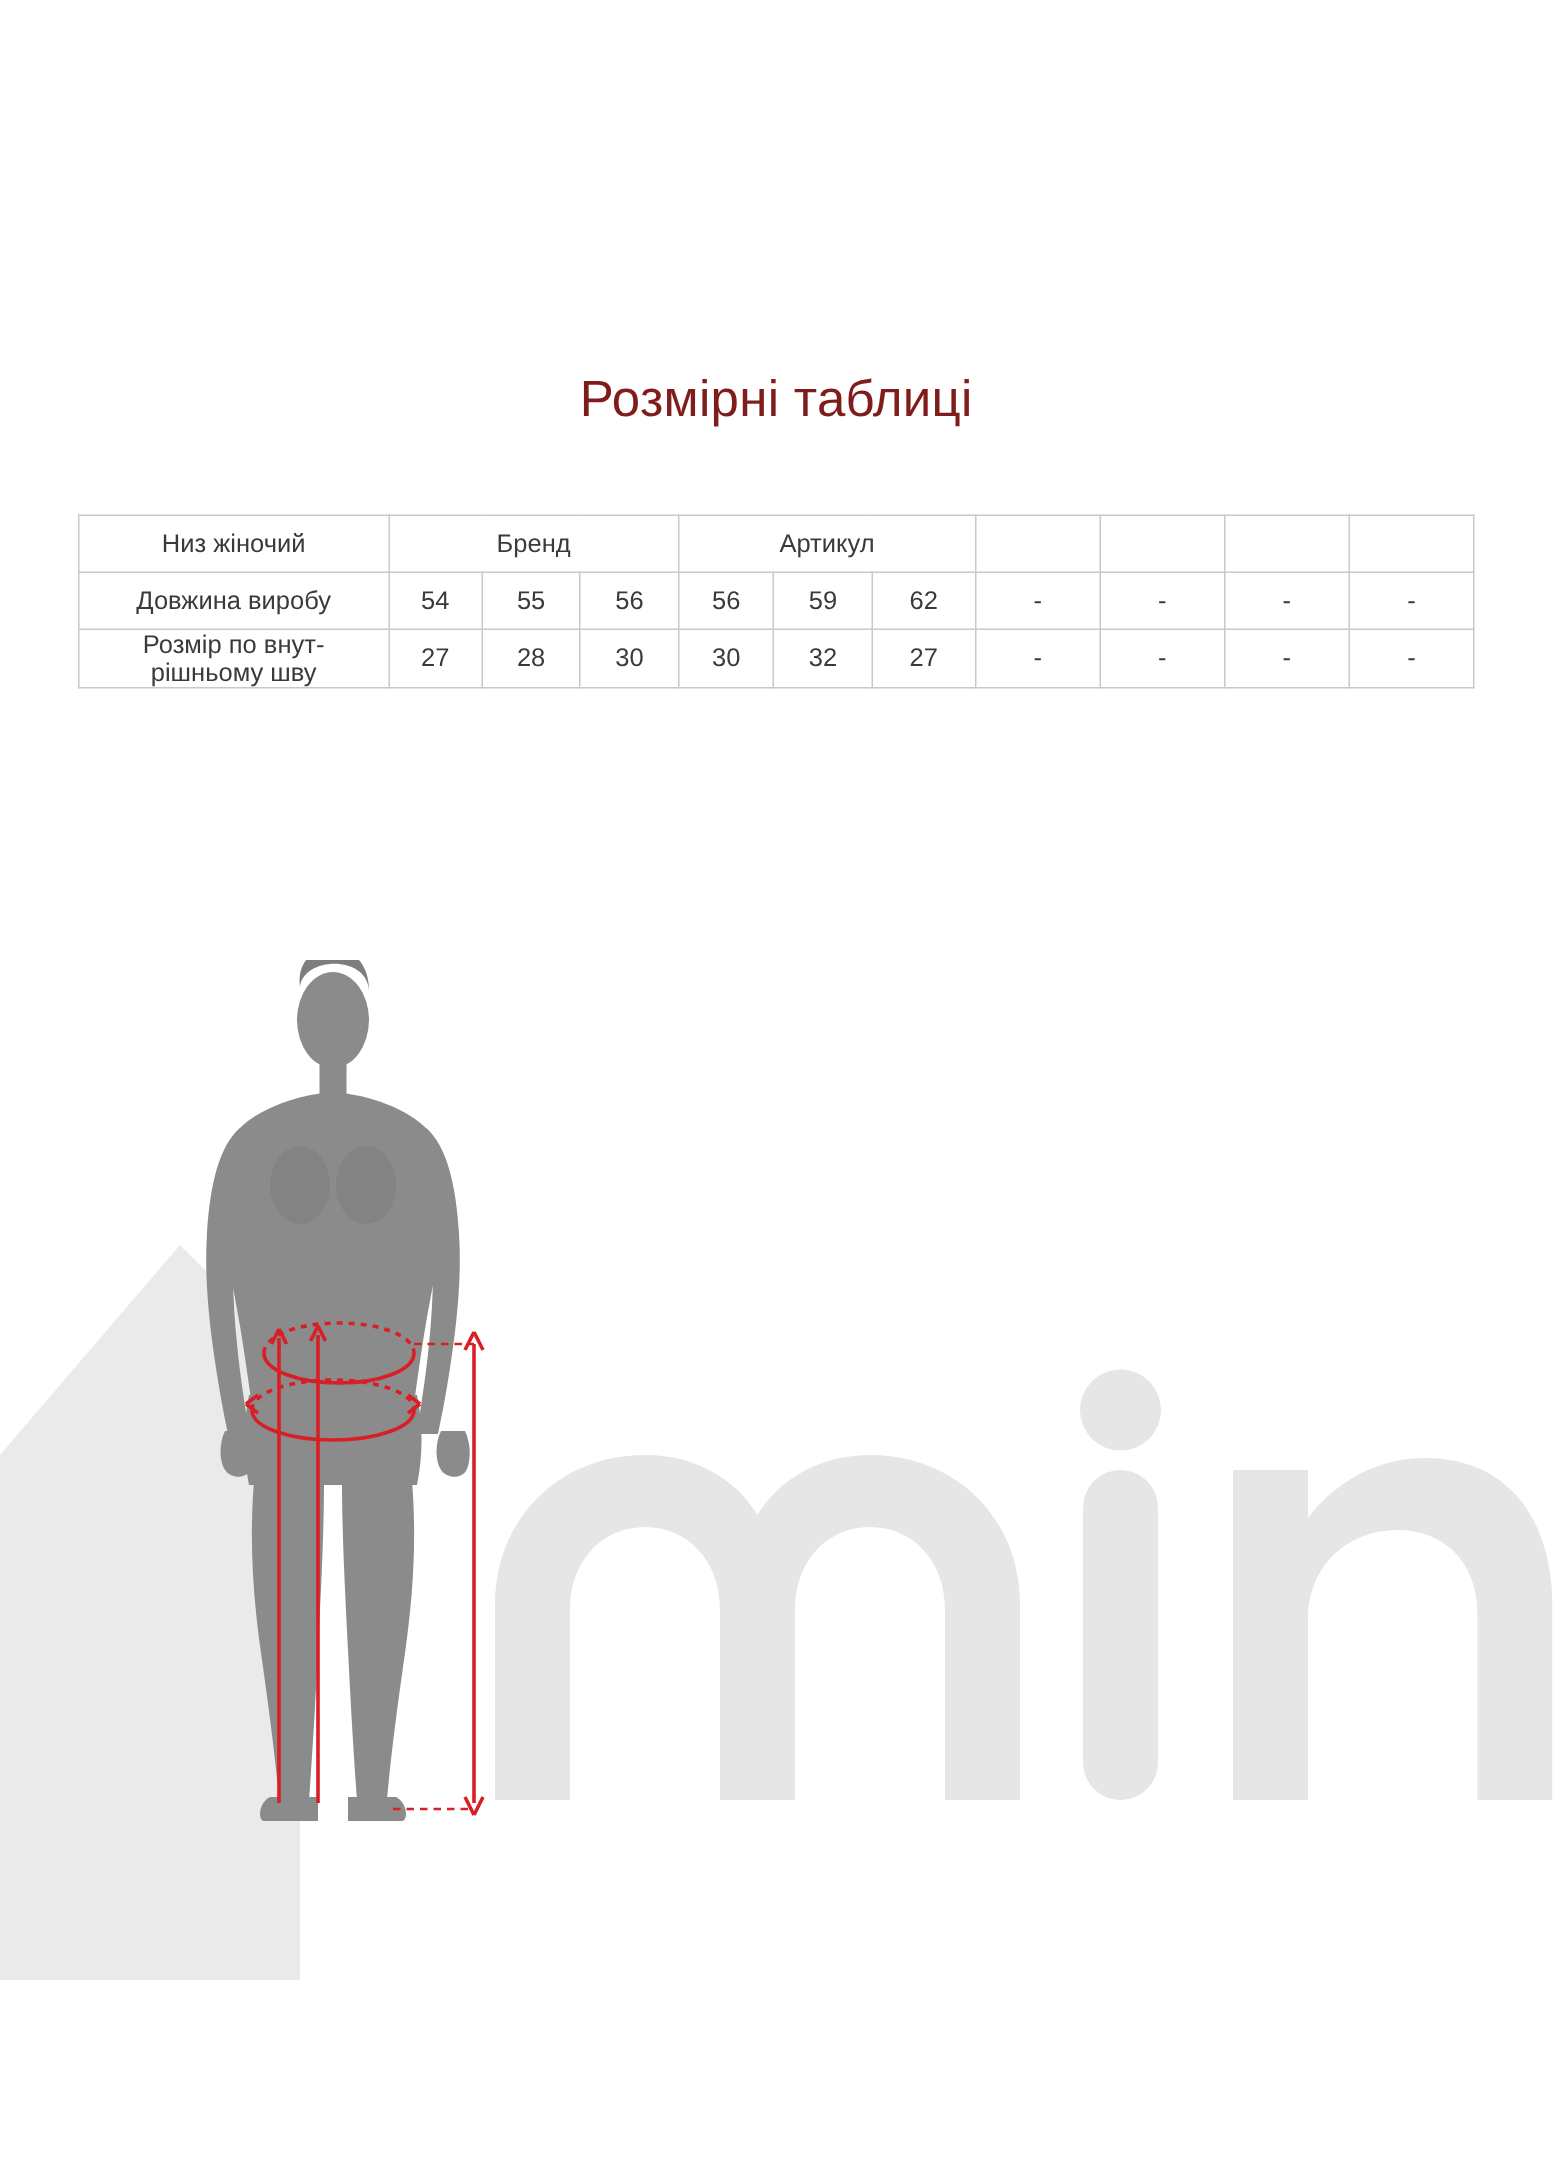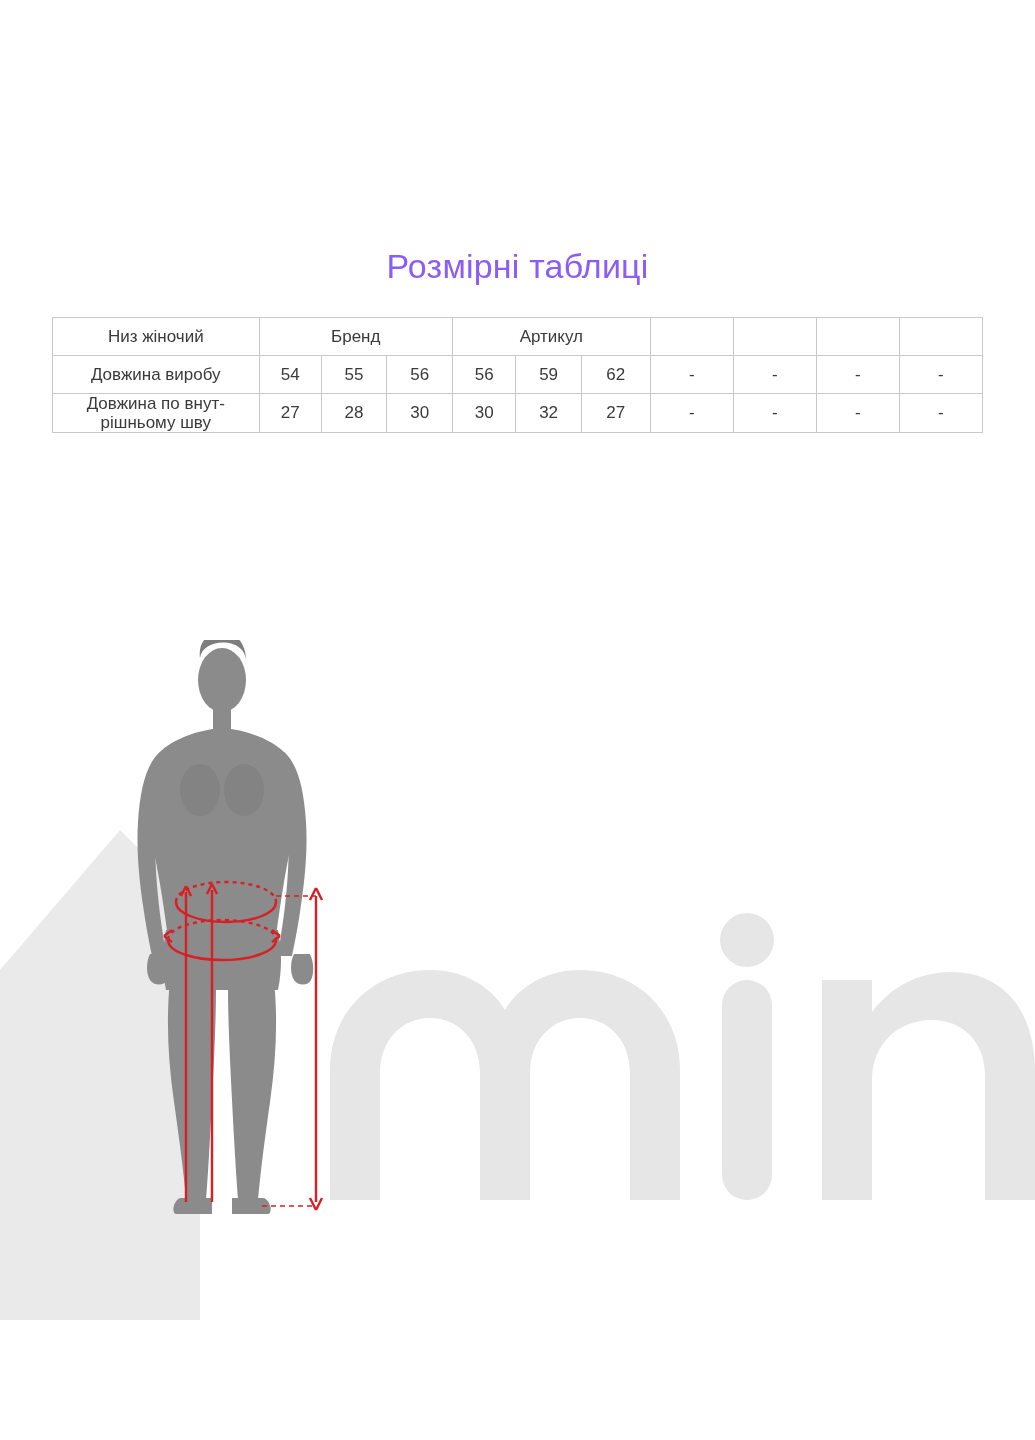--- a/index.html
+++ b/index.html
@@ -16,36 +16,37 @@
   }
 
   
   .page-title {
     position: absolute;
     top: 247px;
     left: 0;
     width: 1035px;
     text-align: center;
     font-size: 34px;
-    color: #8b5cf6;
+    color: #7f1d1d;
     font-weight: normal;
     letter-spacing: 0.2px;
   }
 
   
   .size-table-wrap {
     position: absolute;
     top: 317px;
     left: 52px;
     width: 931px;
   }
   table.size-table {
     border-collapse: collapse;
     width: 931px;
     table-layout: fixed;
+    margin-top: 26px;
   }
   table.size-table td {
     border: 1px solid #c9c9c9;
     height: 37px;
     font-size: 17px;
     color: #3a3a3a;
     text-align: center;
     vertical-align: middle;
     padding: 0;
   }
@@ -131,21 +132,21 @@
         <td>59</td>
         <td>62</td>
         <td>-</td>
         <td>-</td>
         <td>-</td>
         <td>-</td>
       </tr>
 
       <tr>
         <td class="label-cell two-line">
-          <div>Довжина по внут-</div>
+          <div>Розмір по внут-</div>
           <div>рішньому шву</div>
         </td>
         <td>27</td>
         <td>28</td>
         <td>30</td>
         <td>30</td>
         <td>32</td>
         <td>27</td>
         <td>-</td>
         <td>-</td>

